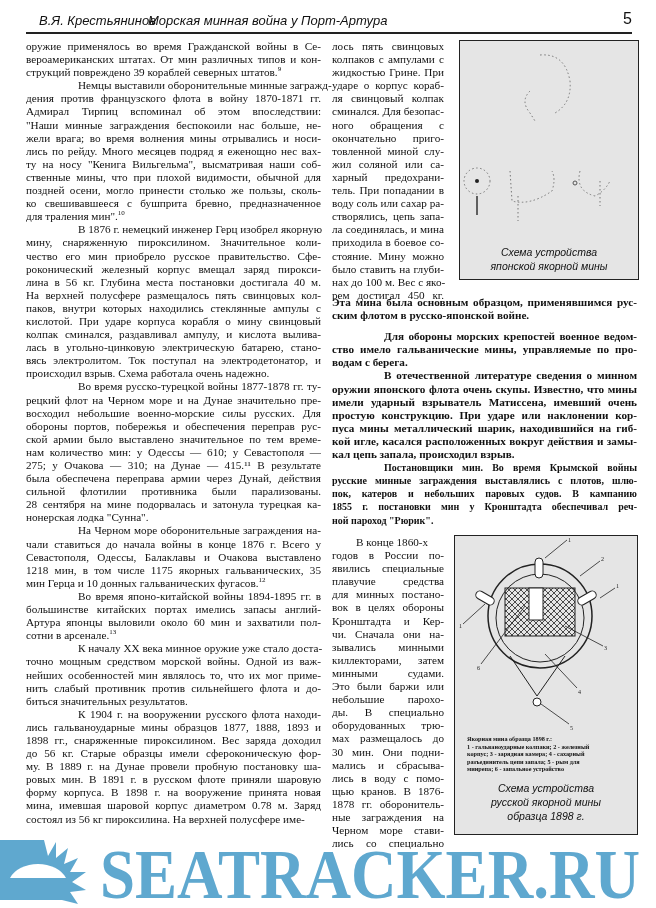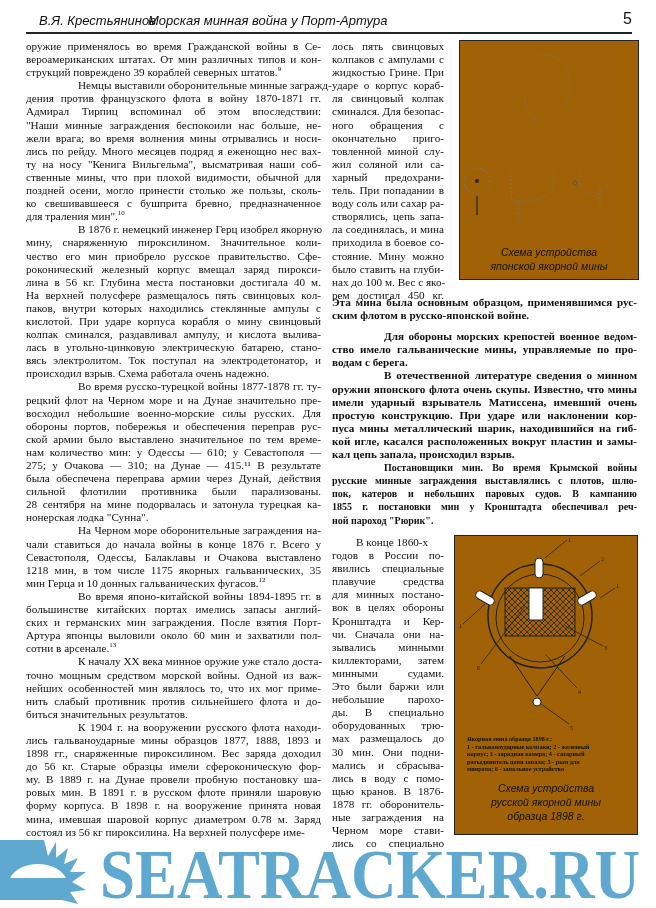--- a/index.html
+++ b/index.html
@@ -4,21 +4,21 @@
 <style>
   html, body { margin:0; padding:0; background:#ffffff; }
   body { width:656px; height:908px; position:relative; overflow:hidden; font-family:"Liberation Serif", serif; color:#111; }
   .header { position:absolute; left:26px; top:10px; width:606px; height:22px; border-bottom:2px solid #222; }
   .header .author { position:absolute; left:0; top:3px; font-family:"Liberation Sans", sans-serif; font-style:italic; font-size:13px;margin-left:13px; }
   .header .book { position:absolute; left:122px; top:3px; font-family:"Liberation Sans", sans-serif; font-style:italic; font-size:13px; }
   .header .pnum { position:absolute; right:0; top:0; font-family:"Liberation Sans", sans-serif; font-size:16px; }
   .ln { display:block; white-space:nowrap; text-align-last:justify; text-align:justify; }
   .ln.last { text-align-last:left; }
   sup { font-size:7px; line-height:0; }
-  .fig { position:absolute; border:1.5px solid #222; background:#a16207; }
+  .fig { position:absolute; border:1.5px solid #222; background:#e5e5e5; }
   .caption { position:absolute; left:0; right:0; text-align:center; font-family:"Liberation Sans", sans-serif; font-style:italic; font-size:10.5px; line-height:14px; }
   .legend { position:absolute; font-family:"Liberation Serif", serif; font-weight:bold; font-size:6.2px; line-height:7.6px; }
   .watermark { position:absolute; left:0; top:838px; width:656px; height:70px; }
 </style>
 </head>
 <body>
 
 <div class="header">
   <span class="author">В.Я. Крестьянинов</span>
   <span class="book">Морская минная война у Порт-Артура</span>
@@ -74,21 +74,20 @@
     <div style="font-size: 11.2px; line-height: 13.1px;">
       <span class="ln" style="text-indent: 52px;">На Черном море оборонительные заграждения на-</span>
       <span class="ln">чали ставиться до начала войны в конце 1876 г. Всего у</span>
       <span class="ln">Севастополя, Одессы, Балаклавы и Очакова выставлено</span>
       <span class="ln">1218 мин, в том числе 1175 якорных гальванических, 35</span>
       <span class="ln last">мин Герца и 10 донных гальванических фугасов.<sup>12</sup></span>
     </div>
     <div style="font-size: 11.2px; line-height: 13.1px;">
       <span class="ln" style="text-indent: 52px;">Во время японо-китайской войны 1894-1895 гг. в</span>
       <span class="ln">большинстве китайских портах имелись запасы англий-</span>
-      <span class="ln">ских и германских мин заграждения. После взятия Порт-</span>
       <span class="ln">Артура японцы выловили около 60 мин и захватили пол-</span>
       <span class="ln last">сотни  в арсенале.<sup>13</sup></span>
     </div>
     <div style="font-size: 11.2px; line-height: 13.1px;">
       <span class="ln" style="text-indent: 52px;">К началу XX века минное оружие уже стало доста-</span>
       <span class="ln">точно мощным средством морской войны. Одной из важ-</span>
       <span class="ln">нейших особенностей мин являлось то, что их мог приме-</span>
       <span class="ln">нить слабый противник против сильнейшего флота и до-</span>
       <span class="ln last">биться значительных результатов.</span>
     </div>
@@ -155,21 +154,21 @@
       <span class="ln" style="text-indent: 52px; margin-top: 8px;">Для обороны морских крепостей военное ведом-</span>
       <span class="ln">ство имело гальванические мины, управляемые по про-</span>
       <span class="ln last">водам с берега.</span>
     </div>
     <div style="font-size: 11.2px; line-height: 13.1px;">
       <span class="ln" style="text-indent: 52px;">В отечественной литературе сведения о минном</span>
       <span class="ln">оружии японского флота очень скупы. Известно, что мины</span>
       <span class="ln">имели ударный взрыватель Матиссена, имевший очень</span>
       <span class="ln">простую конструкцию. При ударе или наклонении кор-</span>
       <span class="ln">пуса мины металлический шарик, находившийся на гиб-</span>
-      <span class="ln">кой игле, касался расположенных вокруг пластин и замы-</span>
+      <span class="ln">кой игле, касался расположенных вокруг действия и замы-</span>
       <span class="ln last">кал цепь запала, происходил взрыв.</span>
     </div>
     <div style="font-size: 10px; line-height: 13.1px;">
       <span class="ln" style="text-indent: 52px;"><b>Постановщики мин.</b> Во время Крымской войны</span>
       <span class="ln">русские минные заграждения выставлялись с плотов, шлю-</span>
       <span class="ln">пок, катеров и небольших паровых судов. В кампанию</span>
       <span class="ln">1855 г. постановки мин у Кронштадта обеспечивал реч-</span>
       <span class="ln last">ной пароход "Рюрик".</span>
     </div>
   </div>

